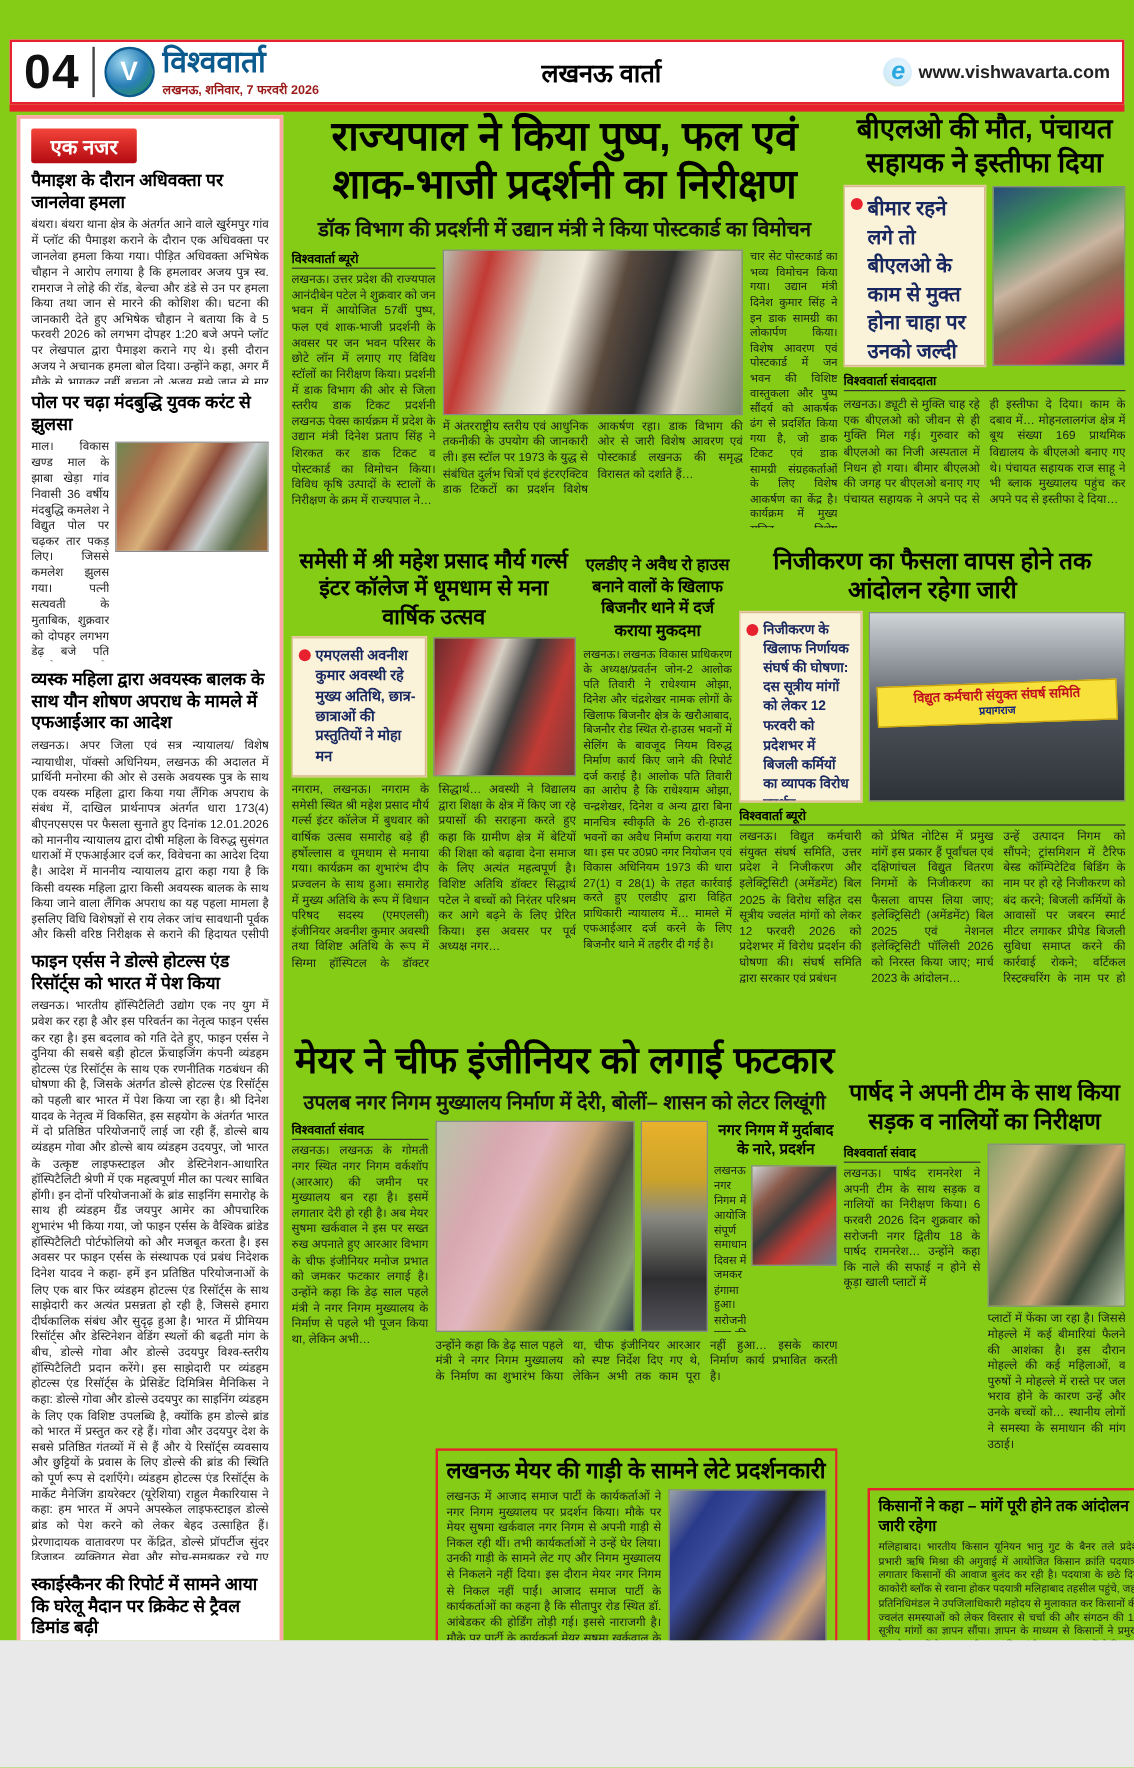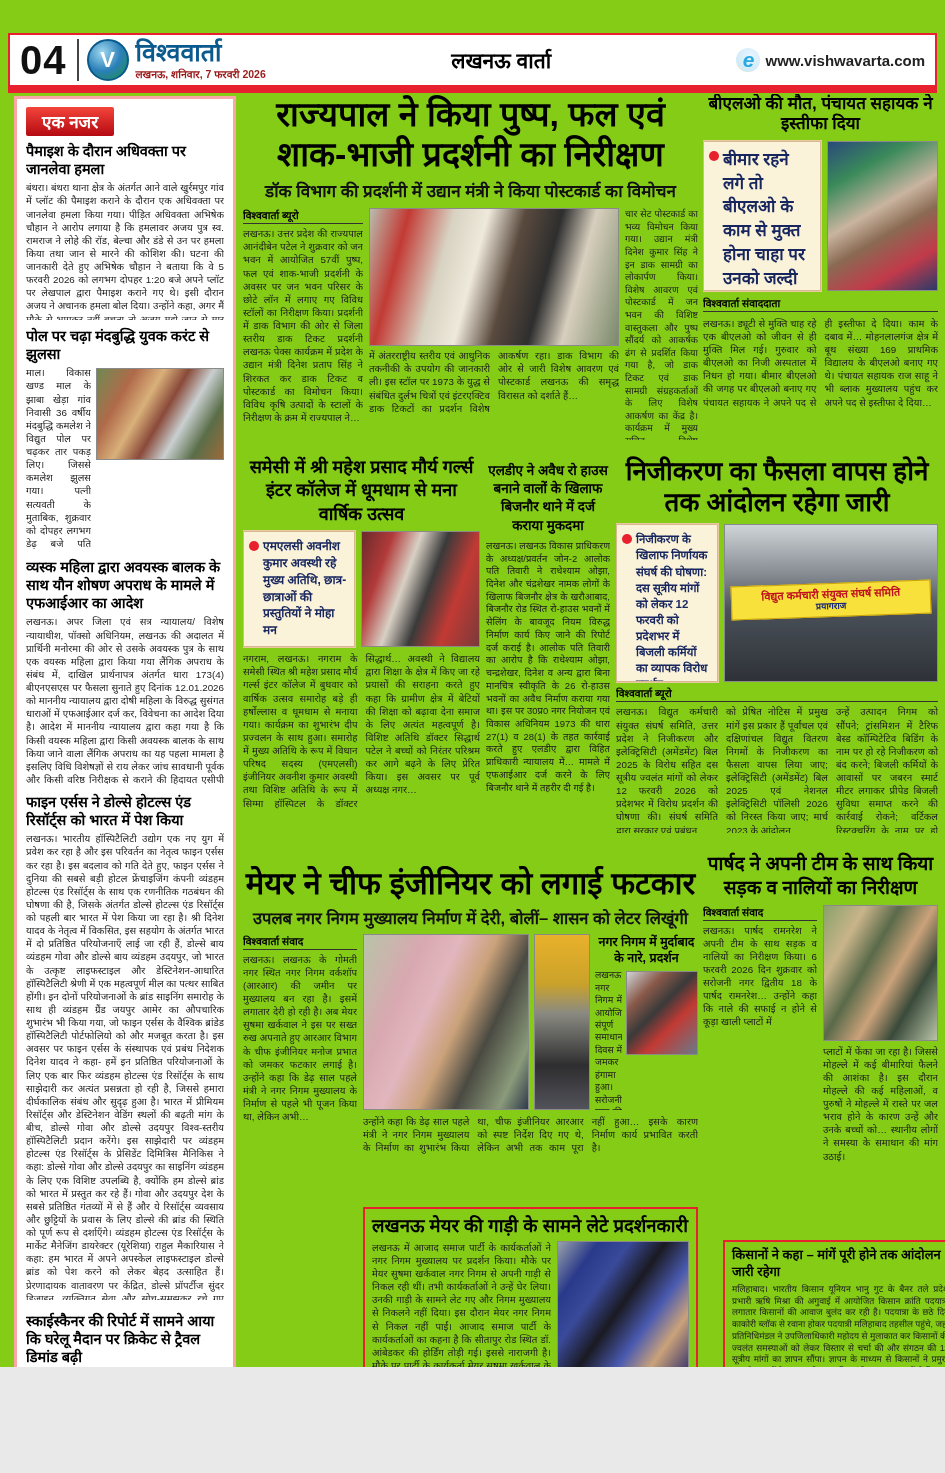--- a/index.html
+++ b/index.html
@@ -63,39 +63,39 @@
   .lead-sub { font-size:17px; font-weight:bold; text-align:center; margin:5px 0 6px; }
   .lead-row { display:flex; gap:6px; }
   .lead-c1 { width:120px; height:232px; }
   .lead-mid { width:250px; }
   .ph-lead { width:250px; height:138px;
     background:linear-gradient(105deg,#b9bcae 0%,#c23a34 14%,#d8d2c2 30%,#efe9dc 42%,#5a4a3e 55%,#2e2e2e 68%,#d8cfbe 80%,#7a8a6a 100%); }
   .lead-midtxt { margin-top:3px; height:88px; column-count:2; column-gap:8px; }
   .lead-c3 { flex:1; height:232px; }
   
   .blo { position:absolute; left:703px; top:94px; width:235px; height:360px; overflow:hidden; }
-  .blo-h { font-size:17px; line-height:1.2; text-align:center; margin-bottom:6px; }
+  .blo-h { font-size:23px; line-height:1.2; text-align:center; margin-bottom:6px; }
   .blo-row { display:flex; gap:6px; }
   .blo-box { width:118px; height:150px; font-size:17px; }
   .ph-blo { flex:1; height:150px;
     background:linear-gradient(150deg,#2a4a7a 0%,#3a8a5a 22%,#c9b4a0 45%,#8a6a52 60%,#c23a4a 80%,#2a3a6a 100%); }
   .blo-body { margin-top:5px; height:142px; column-count:2; column-gap:8px; }
   
   .samesi { position:absolute; left:243px; top:456px; width:237px; height:408px; overflow:hidden; }
   .samesi-h { font-size:18px; line-height:1.3; text-align:center; margin-bottom:5px; }
   .samesi-row { display:flex; gap:6px; }
   .samesi-box { width:112px; height:116px; font-size:12px; }
   .ph-samesi { flex:1; height:116px;
     background:linear-gradient(110deg,#6a2a2a 0%,#b23a3a 20%,#d8d0c4 38%,#3a3a3a 55%,#c23a34 75%,#7a3a3a 100%); }
   .samesi-body { margin-top:5px; height:238px; column-count:2; column-gap:8px; }
   .lda { position:absolute; left:486px; top:462px; width:124px; height:406px; overflow:hidden; }
   .lda-h { font-size:13.5px; line-height:1.35; text-align:center; margin-bottom:5px; }
   .lda-body { height:330px; }
   .nij { position:absolute; left:616px; top:456px; width:322px; height:408px; overflow:hidden; }
-  .nij-h { font-size:26px; line-height:1.2; text-align:center; margin-bottom:6px; }
+  .nij-h { font-size:20px; line-height:1.2; text-align:center; margin-bottom:6px; }
   .nij-row { display:flex; gap:6px; }
   .nij-box { width:102px; height:158px; font-size:11.5px; }
   .ph-nij { flex:1; height:158px;
     background:linear-gradient(180deg,#cfd4d8 0%,#8a8f96 30%,#4a5058 55%,#2e3238 100%); }
   .nij-banner {
     position:absolute; left:6px; right:6px; top:58px; background:#f7e13a; border:1px solid #c9a20a;
     color:#c01020; font-weight:bold; text-align:center; font-size:11px; line-height:1.3; padding:3px 2px;
     transform:rotate(-2deg);
   }
   .nij-banner .b2 { font-size:9px; color:#13247a; }
@@ -121,21 +121,21 @@
   .mayor-body2 { margin-top:5px; height:86px; column-count:3; column-gap:8px; }
   
   .mcar { margin-top:6px; border:2px solid #e8212e; padding:6px 7px; height:184px; overflow:hidden; }
   .mcar-h { font-size:18.5px; line-height:1.2; margin-bottom:4px; }
   .mcar-row { display:flex; gap:6px; }
   .mcar-body { flex:1; height:138px; }
   .ph-mcar { width:132px; height:138px;
     background:linear-gradient(125deg,#9aa2aa 0%,#2a3a8a 18%,#3a4a9a 32%,#1a1a22 48%,#4a5ab0 65%,#caa27a 80%,#2a2a6a 100%); }
   .mcar-note { text-align:center; font-size:8.5px; color:#333; margin-top:3px; }
   
-  .parshad { position:absolute; left:703px; top:852px; width:235px; height:442px; overflow:hidden; }
+  .parshad { position:absolute; left:703px; top:900px; width:235px; height:442px; overflow:hidden; }
   .parshad-h { font-size:19px; line-height:1.25; text-align:center; margin-bottom:5px; }
   .parshad-row { display:flex; gap:6px; }
   .parshad-c1 { width:114px; height:382px; }
   .parshad-c2 { flex:1; }
   .ph-parshad { width:100%; height:136px;
     background:linear-gradient(120deg,#8aa26a 0%,#c9b48a 22%,#5a6a4a 40%,#caa27a 58%,#3a4a3a 75%,#b8c4a8 100%); }
   .parshad-b2 { margin-top:4px; height:240px; }
   
   .kisan { position:absolute; left:703px; top:1240px; width:235px; height:132px; border:2px solid #e8212e; padding:5px 7px; overflow:hidden;margin-left:20px; }
   .kisan-h { font-size:13px; line-height:1.3; margin-bottom:3px; }

